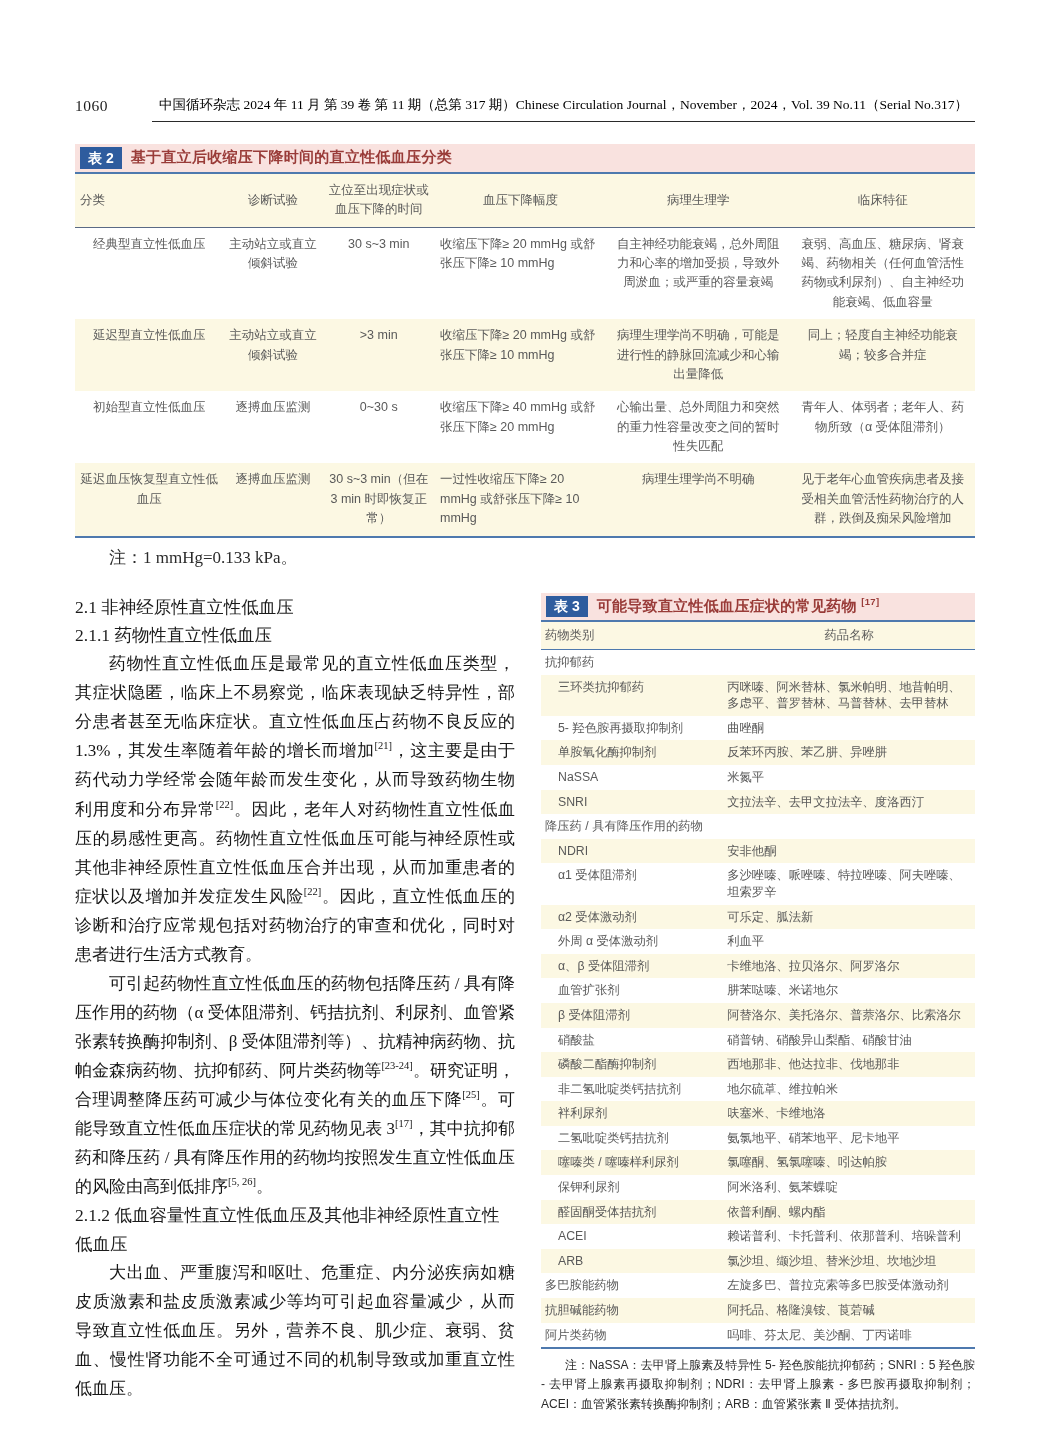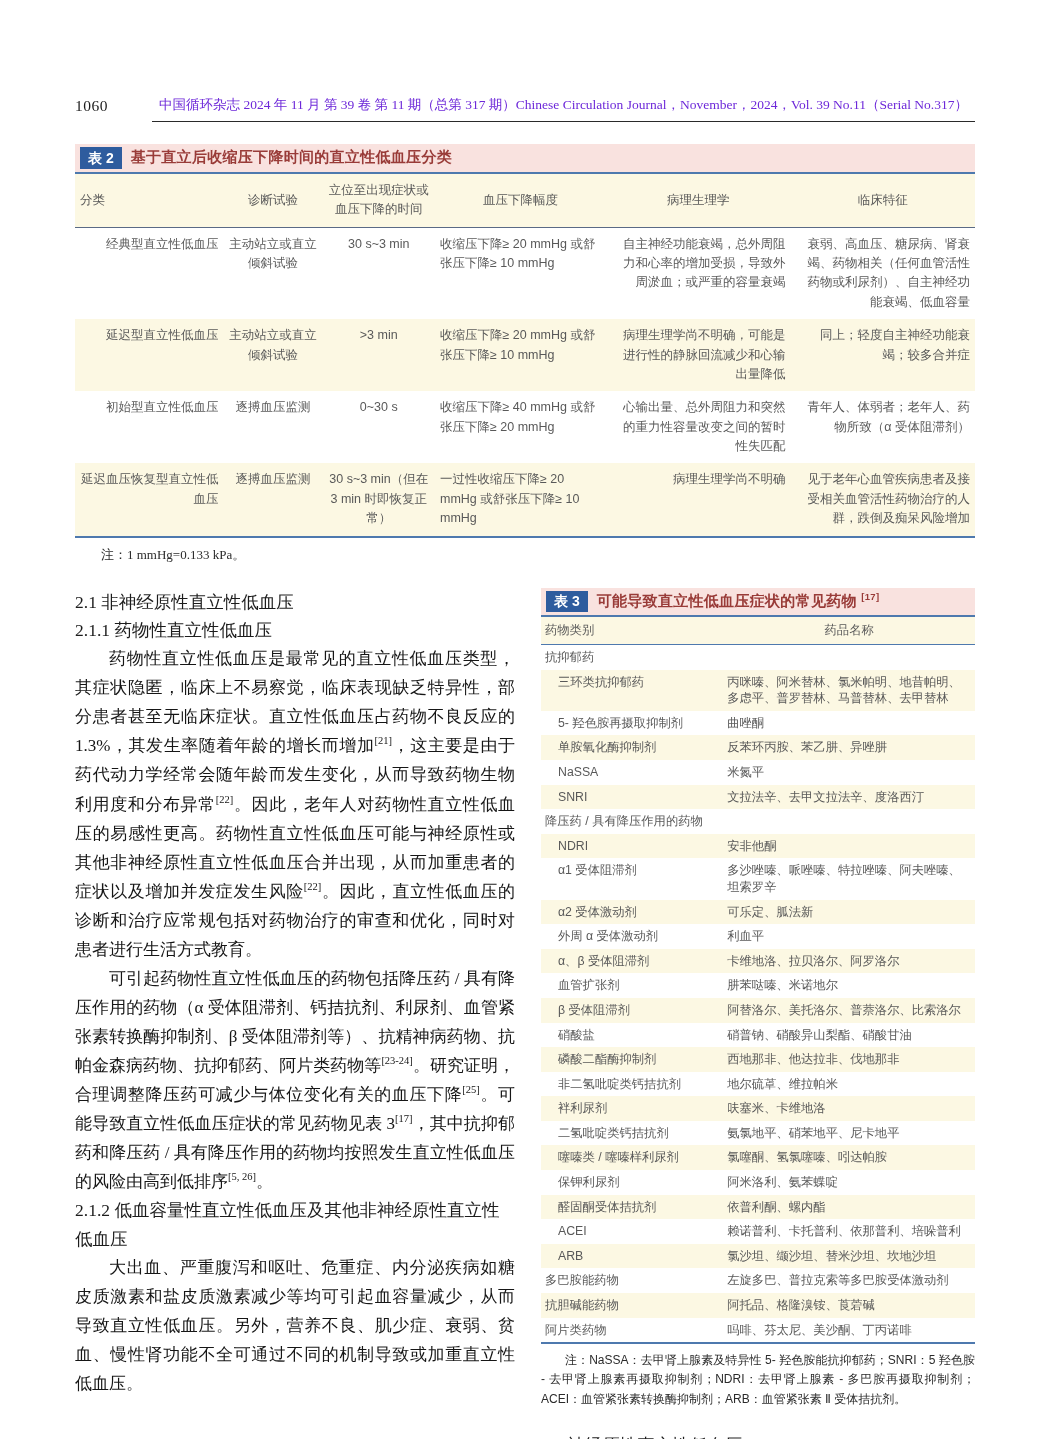--- a/index.html
+++ b/index.html
@@ -19,21 +19,21 @@
     background:#ffffff;
     font-family:"Liberation Serif","DejaVu Serif",serif;
     color:var(--ink);
     padding:96px 75px 0 75px;
     overflow:hidden;
   }
   
   .runhead{display:flex;align-items:flex-end;margin-bottom:22px;}
   .pg-num{font-size:15.5px;letter-spacing:.5px;padding-right:44px;padding-bottom:7px;}
   .journal-line{
-    flex:1;text-align:center;font-size:13.5px;color:#6d28d9;
+    flex:1;text-align:center;font-size:13.5px;color:#000000;
     border-bottom:1.6px solid #2a2a2a;padding-bottom:7px;white-space:nowrap;
   }
   
   .tbl-bar{
     background:var(--pink);
     display:flex;align-items:center;
     padding:3px 5px;
     border-bottom:2px solid var(--rule);
   }
   .tbl-badge{
@@ -53,27 +53,27 @@
     color:var(--tbl-text);
   }
   thead th{
     background:var(--cream);font-weight:normal;vertical-align:middle;
   }
   tbody tr:nth-child(even){background:var(--cream);}
   
   .t2 {font-size:12.5px;line-height:1.55;}
   .t2 thead th{padding:7px 5px;border-bottom:1px solid #5a6a85;}
   .t2 thead th:first-child{text-align:left;}
-  .t2 td{padding:7px 5px;vertical-align:top;text-align:right;}
+  .t2 td{padding:7px 5px;vertical-align:top;text-align:center;}
   .t2 td.c-center{text-align:center;}
   .t2 td:nth-child(2){text-align:center;}
   .t2 td:nth-child(4){text-align:left;}
   .t2-wrap{border-bottom:2px solid var(--rule);}
   .tbl-note{
-    font-size:13px;color:#2b2b2b;padding:8px 0 0 2em;
+    font-size:17px;color:#2b2b2b;padding:8px 0 0 2em;
     font-family:"Liberation Serif","DejaVu Serif",serif;
   }
   
   .cols{display:flex;gap:26px;margin-top:24px;}
   .col-l{width:440px;}
   .col-r{width:434px;}
   
   .h-sec{font-size:17.5px;font-weight:normal;line-height:1.62;}
   .para{
     font-size:17px;line-height:1.71;text-align:justify;

